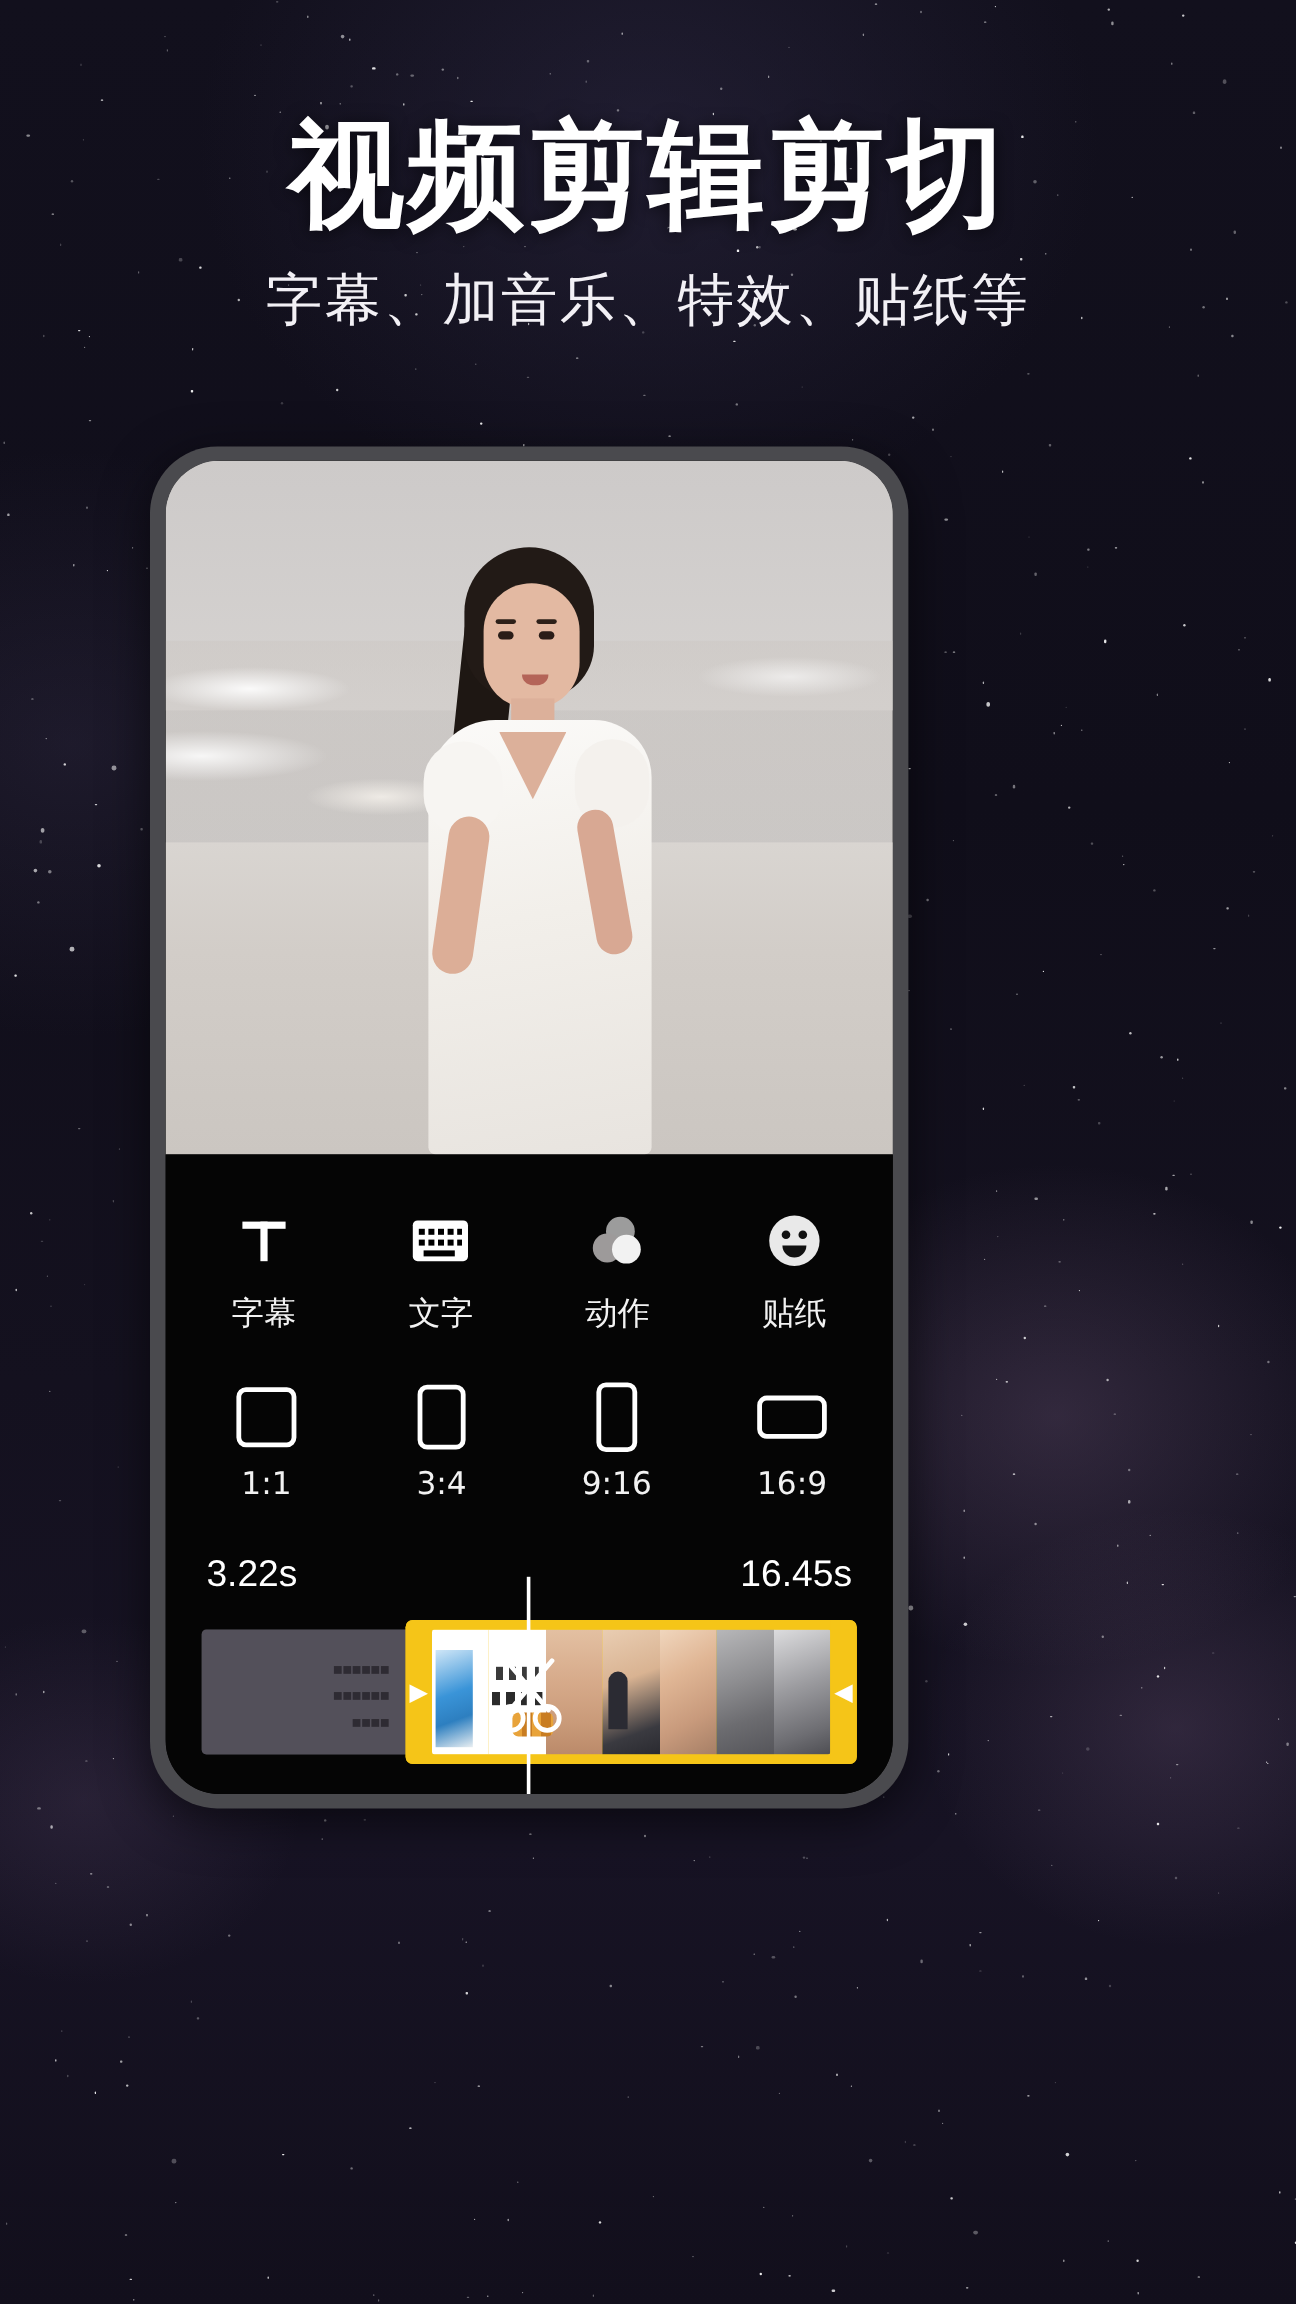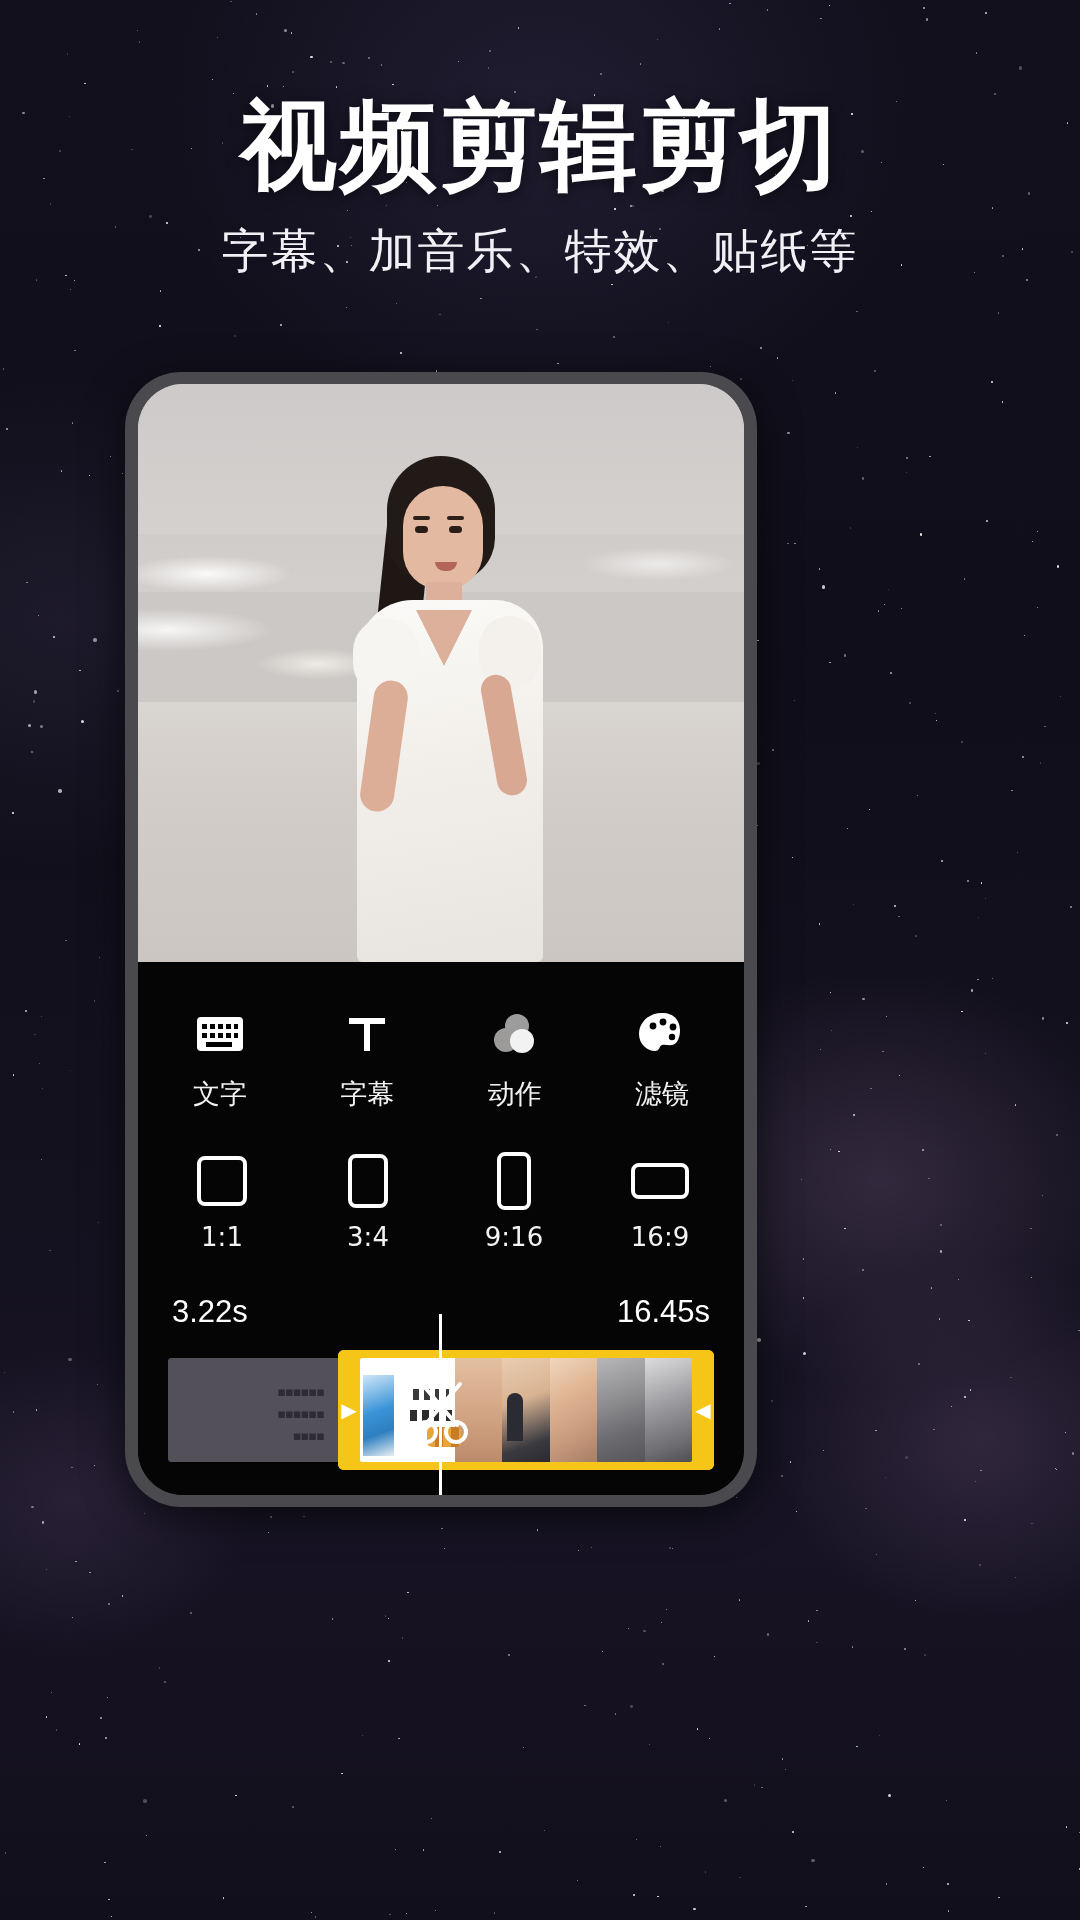--- a/index.html
+++ b/index.html
@@ -825,77 +825,74 @@
       <div class="p-armR"></div>
     </div>
   </div>
 
   <div class="editor">
 
     <div class="tools">
 
       <div class="tool">
         <div class="ic">
+          <svg width="50" height="50" viewBox="0 0 50 50">
+            <rect x="7" y="9" width="36" height="6" fill="#fff"></rect>
+            <rect x="22" y="9" width="6" height="33" fill="#fff"></rect>
+          </svg>
+        </div>
+        <div class="lbl">字幕</div>
+      </div>
+
+      <div class="tool">
+        <div class="ic">
           <svg width="52" height="44" viewBox="0 0 52 44">
             <rect x="3" y="5" width="46" height="34" rx="4" fill="#fff"></rect>
             <g fill="#000">
               <rect x="8" y="12" width="5" height="5"></rect>
                   <rect x="16" y="12" width="5" height="5"></rect>
               <rect x="24" y="12" width="5" height="5"></rect>
                   <rect x="32" y="12" width="5" height="5"></rect>
               <rect x="40" y="12" width="4" height="5"></rect>
               <rect x="8" y="21" width="5" height="5"></rect>
                   <rect x="16" y="21" width="5" height="5"></rect>
               <rect x="24" y="21" width="5" height="5"></rect>
                   <rect x="32" y="21" width="5" height="5"></rect>
               <rect x="40" y="21" width="4" height="5"></rect>
               <rect x="12" y="30" width="26" height="5"></rect>
             </g>
           </svg>
         </div>
         <div class="lbl">文字</div>
       </div>
 
-      <div class="tool">
-        <div class="ic">
-          <svg width="50" height="50" viewBox="0 0 50 50">
-            <rect x="7" y="9" width="36" height="6" fill="#fff"></rect>
-            <rect x="22" y="9" width="6" height="33" fill="#fff"></rect>
-          </svg>
-        </div>
-        <div class="lbl">字幕</div>
-      </div>
-
 
       <div class="tool">
         <div class="ic">
           <svg width="52" height="48" viewBox="0 0 52 48">
             <circle cx="28" cy="16" r="12" fill="#cfcfcf" opacity=".75"></circle>
             <circle cx="17" cy="30" r="12" fill="#9d9a9a"></circle>
             <circle cx="33" cy="31" r="12" fill="#f2f2f2"></circle>
           </svg>
         </div>
         <div class="lbl">动作</div>
       </div>
 
+
       <div class="tool">
         <div class="ic">
-          <svg width="52" height="48" viewBox="0 0 52 48">
-            <path d="M26 3 C12 3 3 13 3 24 C3 34 11 41 19 41 C24 41 23 36 26 35 C30 34 36 37 40 33 C46 27 48 3 26 3 Z" fill="#fff"></path>
-            <g fill="#000">
-              <circle cx="17" cy="16" r="3.4"></circle>
-                  <circle cx="27" cy="12" r="3.4"></circle>
-              <circle cx="37" cy="17" r="3.4"></circle>
-                  <circle cx="36" cy="27" r="3.2"></circle>
-            </g>
+          <svg width="50" height="50" viewBox="0 0 50 50">
+            <circle cx="25" cy="25" r="21" fill="#e9e9e9"></circle>
+            <circle cx="18" cy="20" r="3.6" fill="#111"></circle>
+            <circle cx="32" cy="20" r="3.6" fill="#111"></circle>
+            <path d="M15 29 H35 A10 10 0 0 1 15 29 Z" fill="#111"></path>
           </svg>
         </div>
-        <div class="lbl">滤镜</div>
-      </div>
-
+        <div class="lbl">贴纸</div>
+      </div>
     </div>
 
     <div class="ratios">
 
 
       <div class="ratio">
         <div class="rc">
           <div class="rbox" style="width:50px;height:50px;"></div>
         </div>
         <div class="rl">1:1</div>

